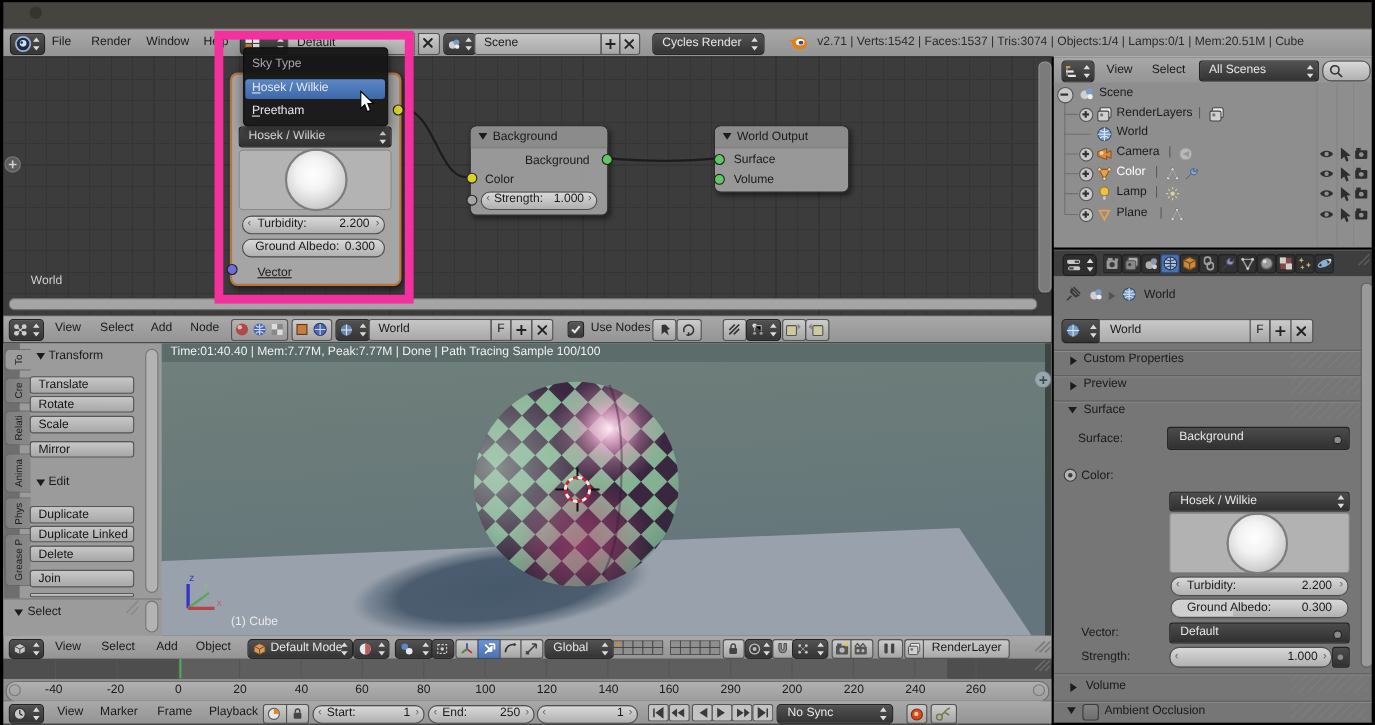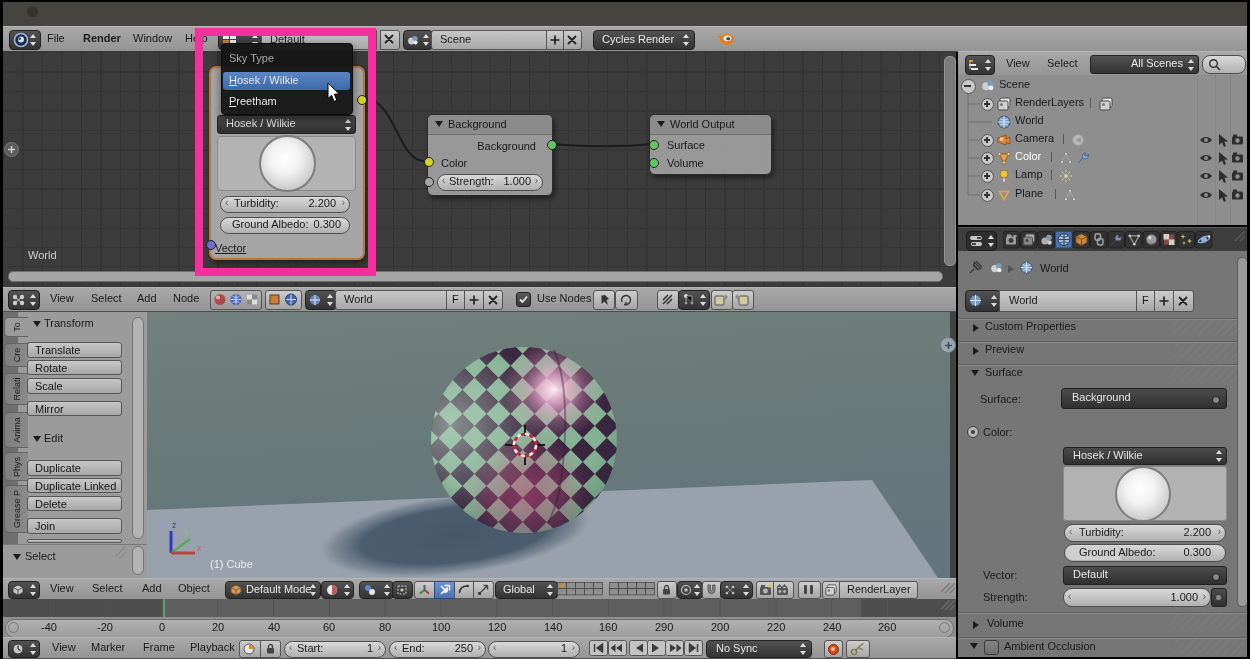--- a/index.html
+++ b/index.html
@@ -31,21 +31,21 @@
 
   <div class="abs btn-dark" style="left:6px;top:3px;width:30px;height:18px;">
     <svg class="abs" style="left:3px;top:1px;" width="16" height="16" viewBox="0 0 16 16">
       <circle cx="8" cy="8" r="6.5" fill="#1c2b4d" stroke="#9db7d6" stroke-width="1.6"></circle>
       <circle cx="8" cy="7.4" r="3" fill="#cfe0ef"></circle>
           <circle cx="6.7" cy="6.7" r="1.2" fill="#24365a"></circle>
     </svg>
     <div class="updn" style="right:3px;"></div>
   </div>
   <div class="abs mtx" style="left:44px;top:5px;text-align:center;">File</div>
-  <div class="abs mtx" style="left:80px;top:5px;font-weight:bold;">Render</div>
+  <div class="abs mtx" style="left:80px;top:5px;">Render</div>
   <div class="abs mtx" style="left:130px;top:5px;">Window</div>
   <div class="abs mtx" style="left:182px;top:5px;">Help</div>
 
   <div class="abs btn-dark" style="left:215px;top:3px;width:42px;height:18px;">
     <svg class="abs" style="left:4px;top:3px;" width="13" height="12" viewBox="0 0 13 12">
       <rect x="0" y="0" width="6" height="5" fill="#e8e8e8"></rect>
           <rect x="7" y="0" width="6" height="5" fill="#e8e8e8"></rect>
       <rect x="0" y="6" width="6" height="5" fill="#c87d3a"></rect>
           <rect x="7" y="6" width="6" height="5" fill="#e8e8e8"></rect>
     </svg>
@@ -86,20 +86,21 @@
     <div class="abs wtx" style="left:8px;top:2px;">Cycles Render</div>
     <div class="updn" style="right:4px;"></div>
   </div>
 
   <svg class="abs" style="left:714px;top:4px;" width="17" height="15" viewBox="0 0 20 17">
     <ellipse cx="11.5" cy="9.5" rx="8" ry="6.6" fill="#e87d0d"></ellipse>
     <ellipse cx="12.2" cy="8.3" rx="4.6" ry="3.4" fill="#fff"></ellipse>
     <ellipse cx="13.2" cy="8.8" rx="2.6" ry="2.1" fill="#2f4f8a"></ellipse>
     <path d="M0 6.2 L10 5 L5 9.5 Z" fill="#e87d0d"></path>
   </svg>
+  <div class="abs mtx" style="left:740px;top:5px;color:#2b2b2b;">v2.71 | Verts:1542 | Faces:1537 | Tris:3074 | Objects:1/4 | Lamps:0/1 | Mem:20.51M | Cube</div>
 </div>
 
 <div class="abs" id="node-ed" style="left:3px;top:51px;width:953px;height:236px;
   background:#3c3c3c;
   background-image:repeating-linear-gradient(0deg,#353535 0px,#353535 1px,transparent 1px,transparent 19.5px),
     repeating-linear-gradient(90deg,#353535 0px,#353535 1px,transparent 1px,transparent 19.5px);"></div>
 
 <svg class="abs" style="left:3px;top:51px;" width="953" height="236" viewBox="3 51 953 236">
   <path d="M365 99 C395 99 398 161 424 161" fill="none" stroke="#1c1c1c" stroke-width="2"></path>
   <path d="M553 144 C585 147 625 147 651 144" fill="none" stroke="#1c1c1c" stroke-width="2"></path>
@@ -154,21 +155,21 @@
   <div class="abs pill" style="left:9px;top:128px;width:128px;height:15px;">
     <div class="abs mtx" style="left:13px;top:0;">Turbidity:</div>
     <div class="abs mtx" style="right:13px;top:0;">2.200</div>
     <div class="abs" style="left:4px;top:0px;color:#5e5e5e;font-size:10px;">‹</div>
     <div class="abs" style="right:4px;top:0px;color:#5e5e5e;font-size:10px;">›</div>
   </div>
   <div class="abs pill" style="left:9px;top:149px;width:128px;height:15px;">
     <div class="abs mtx" style="left:11px;top:0;">Ground Albedo:</div>
     <div class="abs mtx" style="right:8px;top:0;">0.300</div>
   </div>
-  <div class="abs mtx" style="left:4px;top:174px;text-decoration:underline;">Vector</div>
+  <div class="abs mtx" style="left:23px;top:174px;text-decoration:underline;">Vector</div>
 </div>
 <div class="abs" style="left:357px;top:95px;width:8px;height:8px;border-radius:50%;background:#d6d32a;border:1px solid #222;"></div>
 <div class="abs" style="left:206px;top:240px;width:8px;height:8px;border-radius:50%;background:#6e6ed8;border:1px solid #222;"></div>
 
 <div class="abs hdr" id="node-hdr" style="left:3px;top:287px;width:953px;height:23px;">
   <div class="abs btn-dark" style="left:5px;top:2px;width:30px;height:18px;">
     <svg class="abs" style="left:3px;top:3px;" width="13" height="12" viewBox="0 0 13 12">
       <circle cx="3" cy="3" r="2.2" fill="#cdcdcd"></circle>
           <circle cx="10" cy="3" r="2.2" fill="#cdcdcd"></circle>
       <circle cx="3" cy="9" r="2.2" fill="#cdcdcd"></circle>
@@ -289,21 +290,21 @@
       <rect x="0" y="1" width="4" height="2" fill="#d89a3a"></rect>
           <rect x="0" y="5" width="7" height="2" fill="#e8e8e8"></rect>
           <rect x="2" y="9" width="7" height="2" fill="#e8e8e8"></rect>
           <path d="M1 3 V10" stroke="#bbb"></path>
     </svg>
     <div class="updn" style="right:2px;"></div>
   </div>
   <div class="abs mtx" style="left:48px;top:5px;">View</div>
   <div class="abs mtx" style="left:89px;top:5px;">Select</div>
   <div class="abs btn-dark" style="left:132px;top:3px;width:107px;height:17px;border-radius:3px;">
-    <div class="abs wtx" style="left:8px;top:1px;margin-left:32px;">All Scenes</div>
+    <div class="abs wtx" style="left:8px;top:1px;">All Scenes</div>
     <div class="updn" style="right:3px;"></div>
   </div>
   <div class="abs pill" style="left:244px;top:3px;width:42px;height:17px;border-radius:8px;">
     <svg class="abs" style="left:5px;top:2px;" width="13" height="13" viewBox="0 0 13 13">
           <circle cx="5.5" cy="5.5" r="3.8" fill="none" stroke="#333" stroke-width="1.4"></circle>
           <path d="M8.5 8.5 L12 12" stroke="#333" stroke-width="1.6"></path>
         </svg>
   </div>
 </div>
 <div class="abs" id="outl" style="left:958px;top:75px;width:289px;height:150px;background:#8e8e8e;overflow:hidden;">
@@ -712,20 +713,24 @@
       <line x1="0" y1="0" x2="0" y2="-22" stroke="#3434c8" stroke-width="3"></line>
       <line x1="0" y1="0" x2="19" y2="-14" stroke="#55a855" stroke-width="2.2"></line>
       <line x1="0" y1="0" x2="24" y2="0" stroke="#b84444" stroke-width="3"></line>
       <text x="1" y="-25" font-size="9" fill="#3434c8" font-family="Liberation Sans">z</text>
       <text x="14" y="-18" font-size="9" fill="#7ac87a" font-family="Liberation Sans">y</text>
       <text x="26" y="-2" font-size="9" fill="#c86060" font-family="Liberation Sans">x</text>
     </g>
     <text x="207" y="256" font-size="11" fill="#eaeaea" font-family="Liberation Sans">(1) Cube</text>
   </svg>
 
+  <div class="abs" style="left:0;top:0;width:953px;height:17px;background:#5b6c6a;">
+    <div class="abs" style="left:144px;top:0;width:809px;height:17px;background:#55676600;"></div>
+    <div class="abs wtx" style="left:152px;top:2px;font-size:11px;color:#f0f0f0;">Time:01:40.40 | Mem:7.77M, Peak:7.77M | Done | Path Tracing Sample 100/100</div>
+  </div>
 
   <div class="abs" style="left:947px;top:0;width:6px;height:266px;background:#3e4441;"></div>
 
   <div class="abs" style="left:937px;top:25px;width:14px;height:14px;border-radius:50%;background:#9aa6ad;border:1px solid #6e7a82;">
     <svg class="abs" style="left:2.5px;top:2.5px;" width="9" height="9" viewBox="0 0 9 9">
           <path d="M4.5 1 V8 M1 4.5 H8" stroke="#3c4a52" stroke-width="1.5"></path>
         </svg>
   </div>
 
   <div class="abs" style="left:0;top:0;width:144px;height:266px;">

